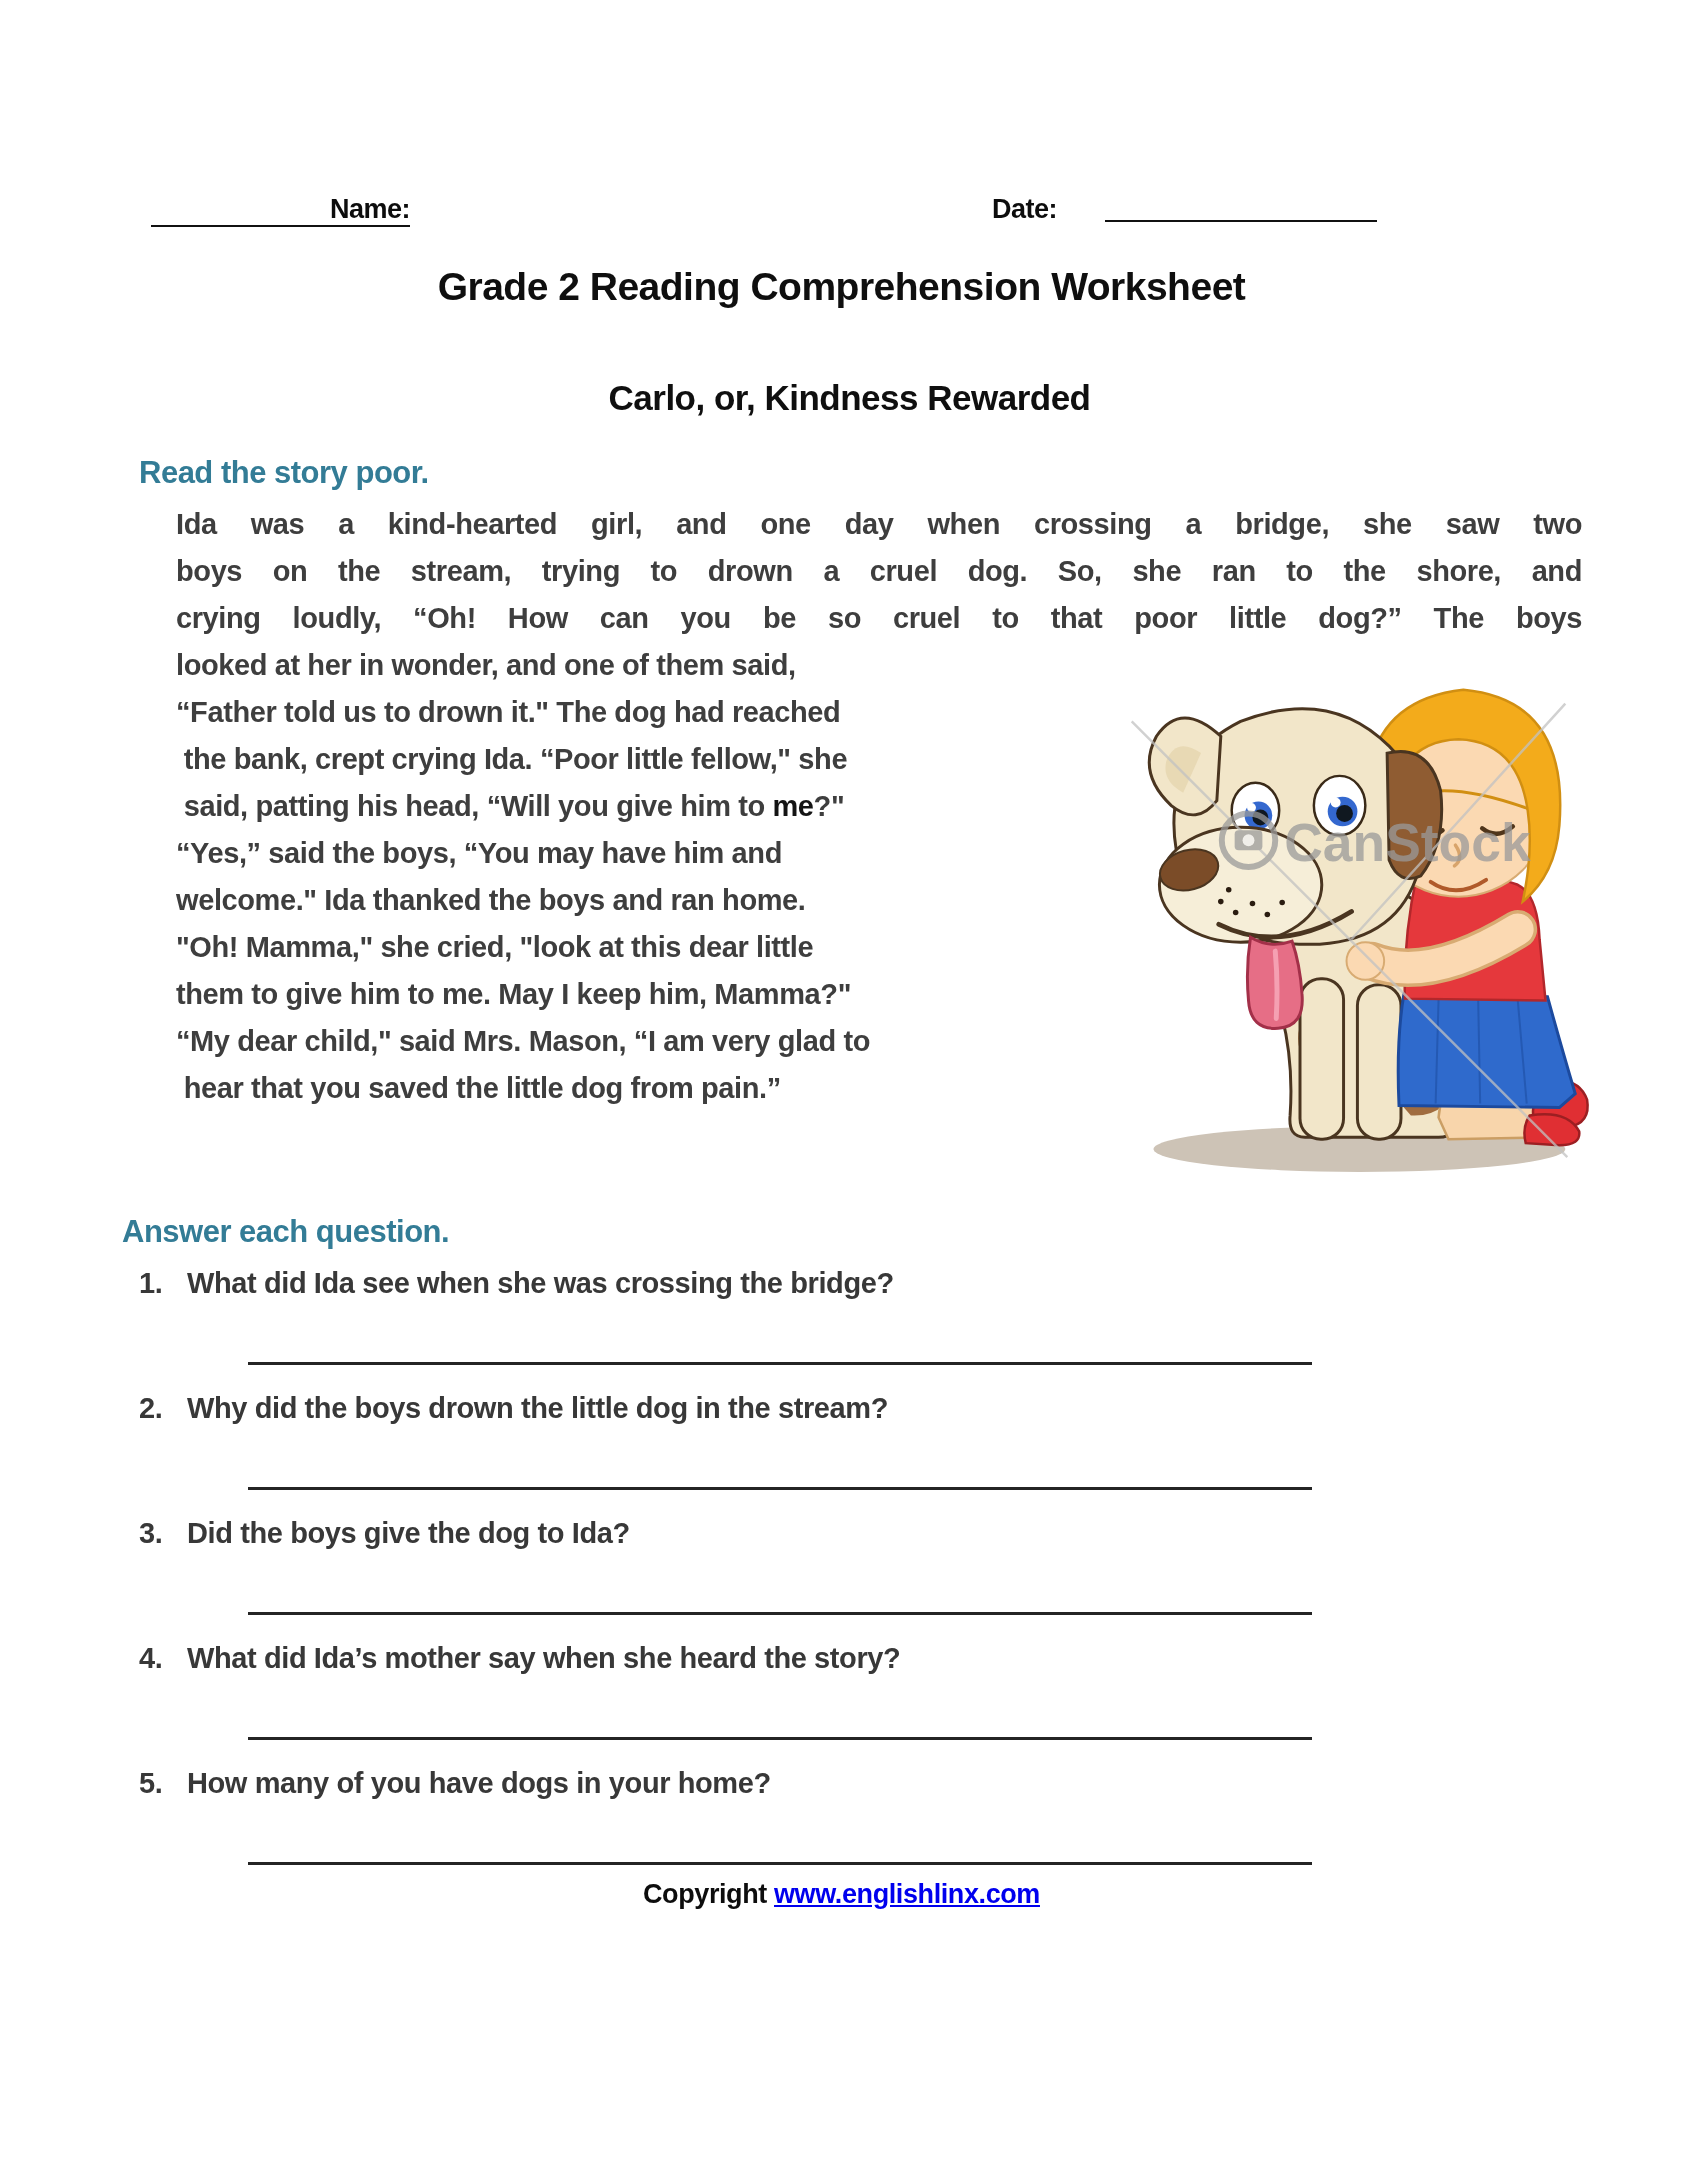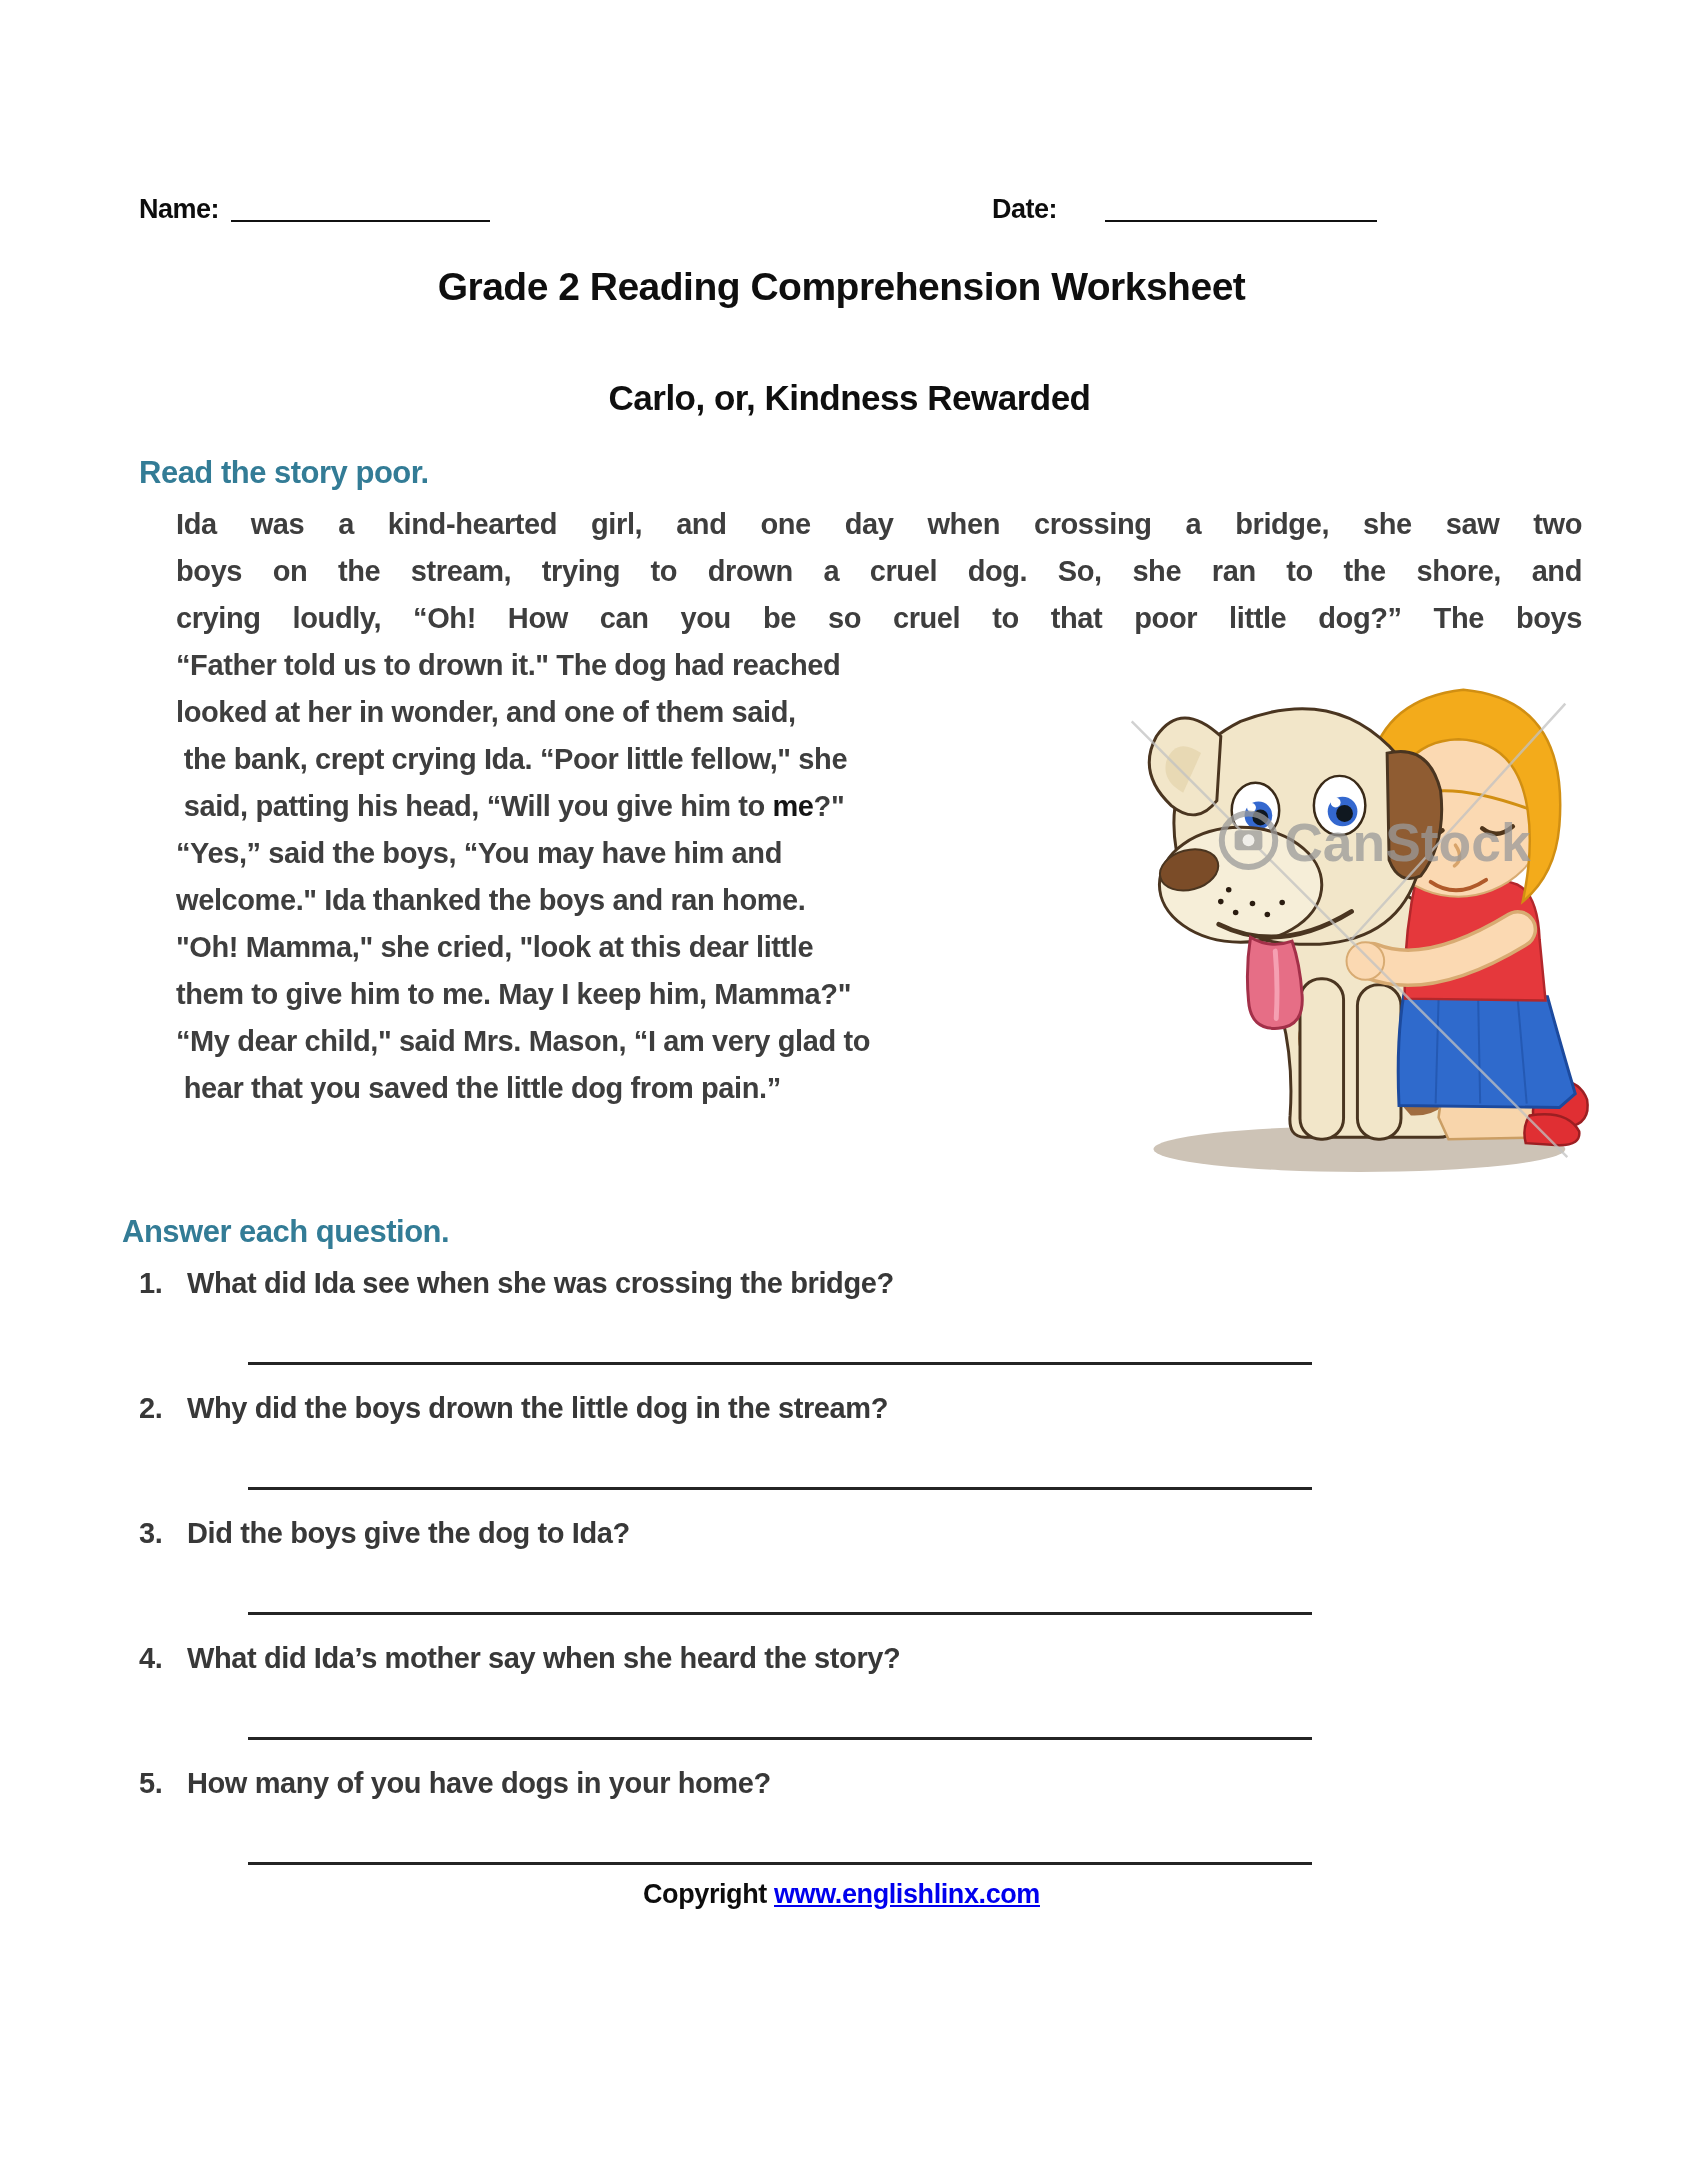--- a/index.html
+++ b/index.html
@@ -6,21 +6,21 @@
   .page{
     position:relative;
     width:1683px;height:2178px;
     background:#ffffff;
     font-family:"Liberation Sans","DejaVu Sans",sans-serif;
     color:#222;
     overflow:hidden;
   }
   
   .hdr-group{position:absolute;top:194px;display:flex;align-items:flex-end;}
-  .hdr-name{left:139px;}
+  .hdr-name{left:139px;flex-direction:column;}
   .hdr-date{left:992px;gap:36px;}
   .hdr-label{font-size:27px;font-weight:bold;color:#0d0d0d;letter-spacing:-0.5px;}
   .hdr-line{height:0;border-bottom:2.5px solid #111;margin-left:12px;margin-bottom:3px;}
   .hdr-name .hdr-line{width:259px;}
   .hdr-date .hdr-line{width:272px;}
   
   .main-title{position:absolute;top:265px;left:0;width:100%;text-align:center;
     font-size:39px;font-weight:bold;color:#0f0f0f;letter-spacing:-0.5px;}
   .story-title{position:absolute;top:378px;left:8px;width:100%;text-align:center;
     font-size:35px;font-weight:bold;color:#0f0f0f;letter-spacing:-0.5px;}
@@ -64,22 +64,22 @@
   <div class="main-title">Grade 2 Reading Comprehension Worksheet</div>
   <div class="story-title">Carlo, or, Kindness Rewarded</div>
 
   <div class="teal-head read-head">Read the story poor.</div>
 
   <div class="story">
     <div class="story-lines-top">
         <div class="story-line">Ida was a kind-hearted girl, and one day when crossing a bridge, she saw two</div>
         <div class="story-line">boys on the stream, trying to drown a cruel dog. So, she ran to the shore, and</div>
         <div class="story-line">crying loudly, “Oh! How can you be so cruel to that poor little dog?” The boys</div>
+        <div class="story-line">looked at her in wonder, and one of them said,</div>
         <div class="story-line">“Father told us to drown it." The dog had reached</div>
-        <div class="story-line">looked at her in wonder, and one of them said,</div>
         <div class="story-line"> the bank, crept crying Ida. “Poor little fellow," she</div>
       </div>
     <div class="story-line"><span> said, patting his head, “Will you give him to </span><span class="story-me">me</span><span>?"</span></div>
     <div>
         <div class="story-line">“Yes,” said the boys, “You may have him and</div>
         <div class="story-line">welcome." Ida thanked the boys and ran home.</div>
         <div class="story-line">"Oh! Mamma," she cried, "look at this dear little</div>
         <div class="story-line">them to give him to me. May I keep him, Mamma?"</div>
         <div class="story-line">“My dear child," said Mrs. Mason, “I am very glad to</div>
         <div class="story-line"> hear that you saved the little dog from pain.”</div>

